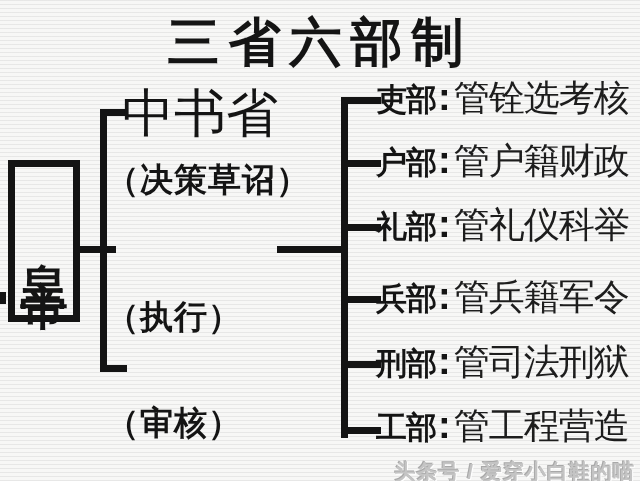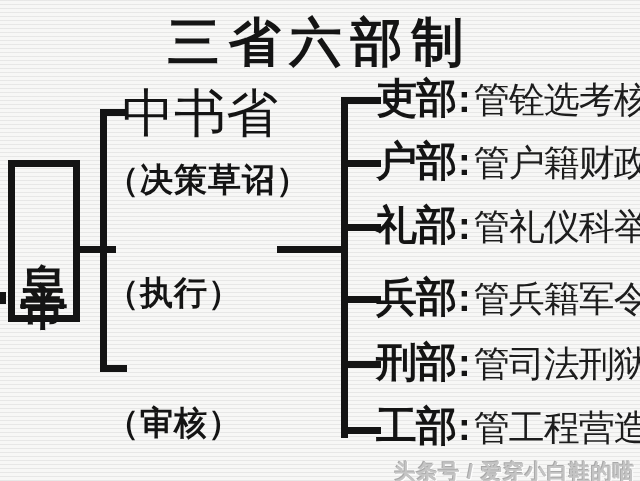--- a/index.html
+++ b/index.html
@@ -32,21 +32,21 @@
     line-height:1; white-space:nowrap;
   }
   .dept-role {
     position:absolute; left:106px; font-size:33px; font-weight:bold;
     line-height:1; white-space:nowrap; letter-spacing:1px;
   }
   .ministry-row {
     position:absolute; left:376px; line-height:1; white-space:nowrap;
     letter-spacing:-1px;
   }
-  .ministry-name { font-size:41px; font-weight:bold; }
+  .ministry-name { font-size:31px; font-weight:bold; }
   .ministry-colon { font-size:38px; font-weight:bold; padding:0 4px 0 2px; }
   .ministry-duty { font-size:36px; font-weight:normal; color:#1d1d1d; }
   .watermark {
     position:absolute; right:5px; top:458px;
     font-size:21px; font-weight:bold; color:#c4c4c4; letter-spacing:1px;
     text-shadow:-1px -1px 0 #a8a8a8, 1px 1px 0 #ffffff;
     white-space:nowrap;
   }
   .artifact { position:absolute; left:0; top:292px; width:6px; height:12px; background:#141414; }
 </style>
@@ -62,21 +62,21 @@
   </div>
 
   <div class="ln" style="left:100px; top:109px; width:7px; height:263px;"></div>
   <div class="ln" style="left:100px; top:109px; width:27px; height:7px;"></div>
   <div class="ln" style="left:79px;  top:246px; width:37px; height:7px;"></div>
   <div class="ln" style="left:100px; top:365px; width:27px; height:7px;"></div>
 
   <div class="dept-name" style="top:87px;">中书省</div>
   <div class="dept-role" style="top:163px;">（决策草诏）</div>
 
-  <div class="dept-role" style="top:276px;">（执行）</div>
+  <div class="dept-role" style="top:303px;font-family:Liberation Mono, monospace;">（执行）</div>
 
   <div class="dept-role" style="top:406px;text-align:right;">（审核）</div>
 
   <div class="ln" style="left:277px; top:246px; width:64px; height:7px;"></div>
 
   <div class="ln" style="left:341px; top:97px; width:7px; height:341px;"></div>
   <div class="ln" style="left:341px; top:97px;  width:40px; height:7px;"></div>
   <div class="ln" style="left:341px; top:160px; width:40px; height:7px;"></div>
   <div class="ln" style="left:341px; top:224px; width:40px; height:7px;"></div>
   <div class="ln" style="left:341px; top:296px; width:40px; height:7px;"></div>

